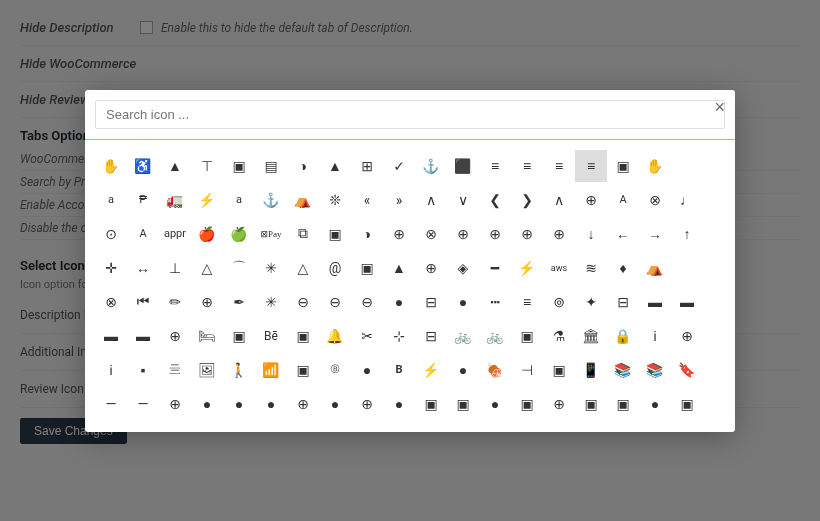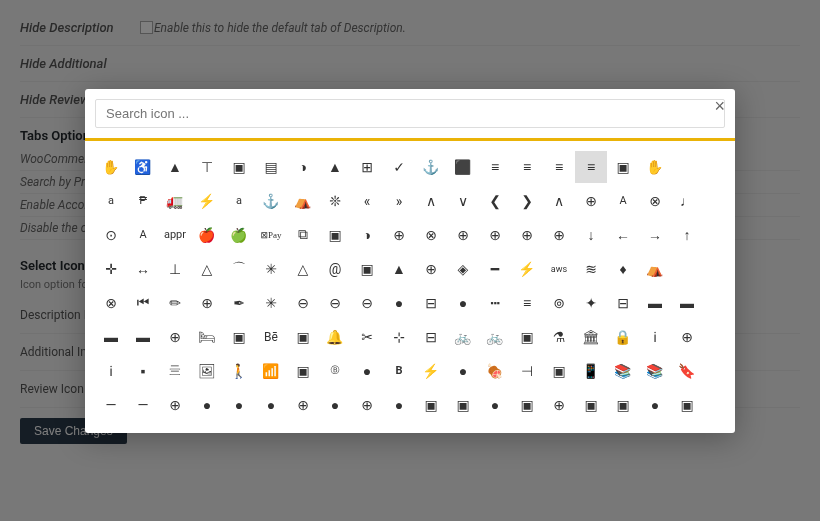--- a/index.html
+++ b/index.html
@@ -34,21 +34,21 @@
 
     .bg-row-label {
       width: 120px;
       font-weight: 500;
       color: #555;
     }
 
     .bg-row-content {
       display: flex;
       align-items: center;
-      gap: 1px;
+      gap: 8px;
       color: #666;
       font-size: 12px;
     }
 
     .bg-checkbox {
       width: 13px;
       height: 13px;
       border: 1px solid #aaa;
       background: white;
       display: inline-block;
@@ -136,21 +136,21 @@
       border: none;
       font-size: 18px;
       cursor: pointer;
       color: #666;
       line-height: 1;
       z-index: 10;
     }
 
     .modal-search {
       padding: 10px;
-      border-bottom: 3px solid #eab308;
+      border-bottom: 1px solid #eab308;
     }
 
     .modal-search input {
       width: 100%;
       padding: 6px 10px;
       border: 1px solid #ddd;
       border-radius: 2px;
       font-size: 13px;
       color: #666;
       outline: none;
@@ -197,21 +197,21 @@
   <div class="bg-row">
     <div class="bg-row-label">Hide Description</div>
     <div class="bg-row-content">
       <span class="bg-checkbox"></span>
       <span>Enable this to hide the default tab of Description.</span>
     </div>
   </div>
 
   
   <div class="bg-row">
-    <div class="bg-row-label">Hide Additional</div>
+    <div class="bg-row-label">Hide WooCommerce</div>
     <div class="bg-row-content"></div>
   </div>
 
   
   <div class="bg-row">
     <div class="bg-row-label">Hide Review</div>
     <div class="bg-row-content"></div>
   </div>
 
   

